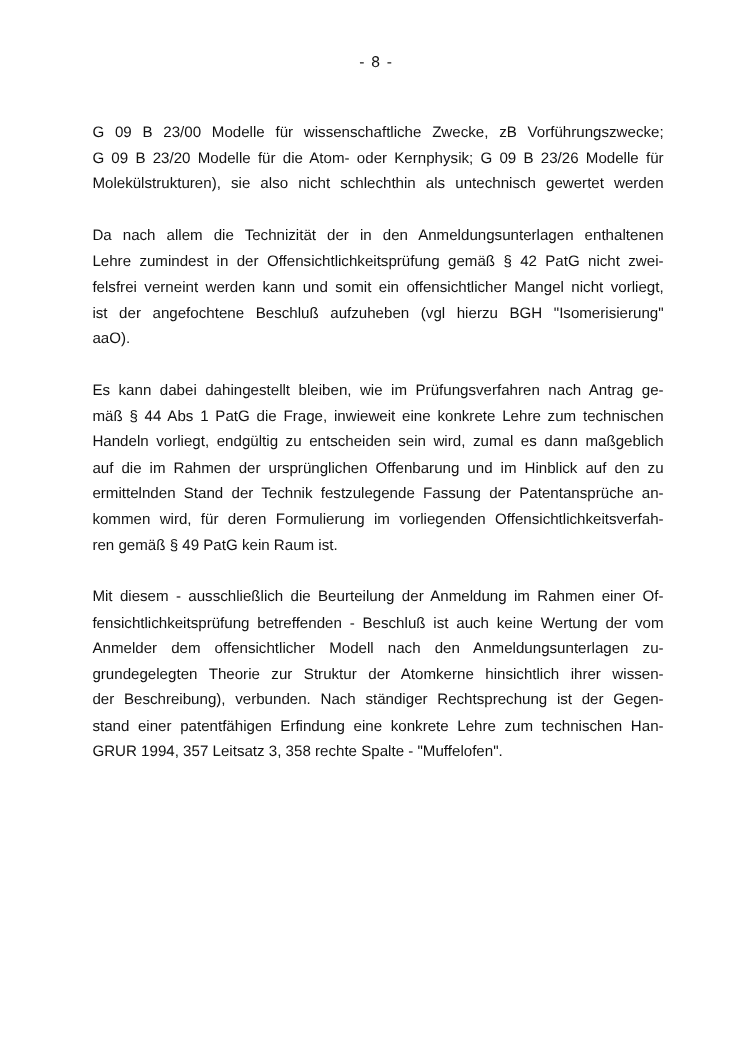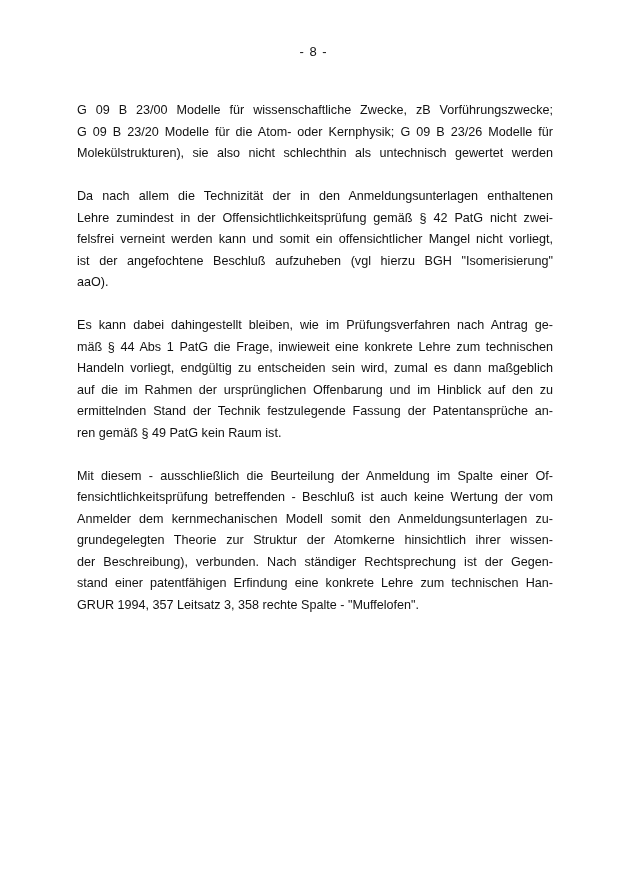--- a/index.html
+++ b/index.html
@@ -72,27 +72,28 @@
     <span class="line">ist der angefochtene Beschluß aufzuheben (vgl hierzu BGH "Isomerisierung"</span>
     <span class="line last">aaO).</span>
   </p>
 
   <p class="para">
     <span class="line">Es kann dabei dahingestellt bleiben, wie im Prüfungsverfahren nach Antrag ge-</span>
     <span class="line">mäß § 44 Abs 1 PatG die Frage, inwieweit eine konkrete Lehre zum technischen</span>
     <span class="line">Handeln vorliegt, endgültig zu entscheiden sein wird, zumal es dann maßgeblich</span>
     <span class="line">auf die im Rahmen der ursprünglichen Offenbarung und im Hinblick auf den zu</span>
     <span class="line">ermittelnden Stand der Technik festzulegende Fassung der Patentansprüche an-</span>
+    <span class="line">kommen wird, für deren Formulierung im vorliegenden Offensichtlichkeitsverfah-</span>
     <span class="line last">ren gemäß § 49 PatG kein Raum ist.</span>
   </p>
 
   <p class="para">
-    <span class="line">Mit diesem - ausschließlich die Beurteilung der Anmeldung im Spalte einer Of-</span>
+    <span class="line">Mit diesem - ausschließlich die Beurteilung der Anmeldung im Rahmen einer Of-</span>
     <span class="line">fensichtlichkeitsprüfung betreffenden - Beschluß ist auch keine Wertung der vom</span>
-    <span class="line">Anmelder  dem kernmechanischen Modell somit den Anmeldungsunterlagen zu-</span>
+    <span class="line">Anmelder  dem offensichtlicher Modell nach den Anmeldungsunterlagen zu-</span>
     <span class="line">grundegelegten Theorie zur Struktur der Atomkerne hinsichtlich ihrer wissen-</span>
     <span class="line">der Beschreibung), verbunden. Nach ständiger Rechtsprechung ist der Gegen-</span>
     <span class="line">stand einer patentfähigen Erfindung eine konkrete Lehre zum technischen Han-</span>
     <span class="line last">GRUR 1994, 357 Leitsatz 3, 358 rechte Spalte - "Muffelofen".</span>
   </p>
 
 
 </div>
 
 </body></html>

